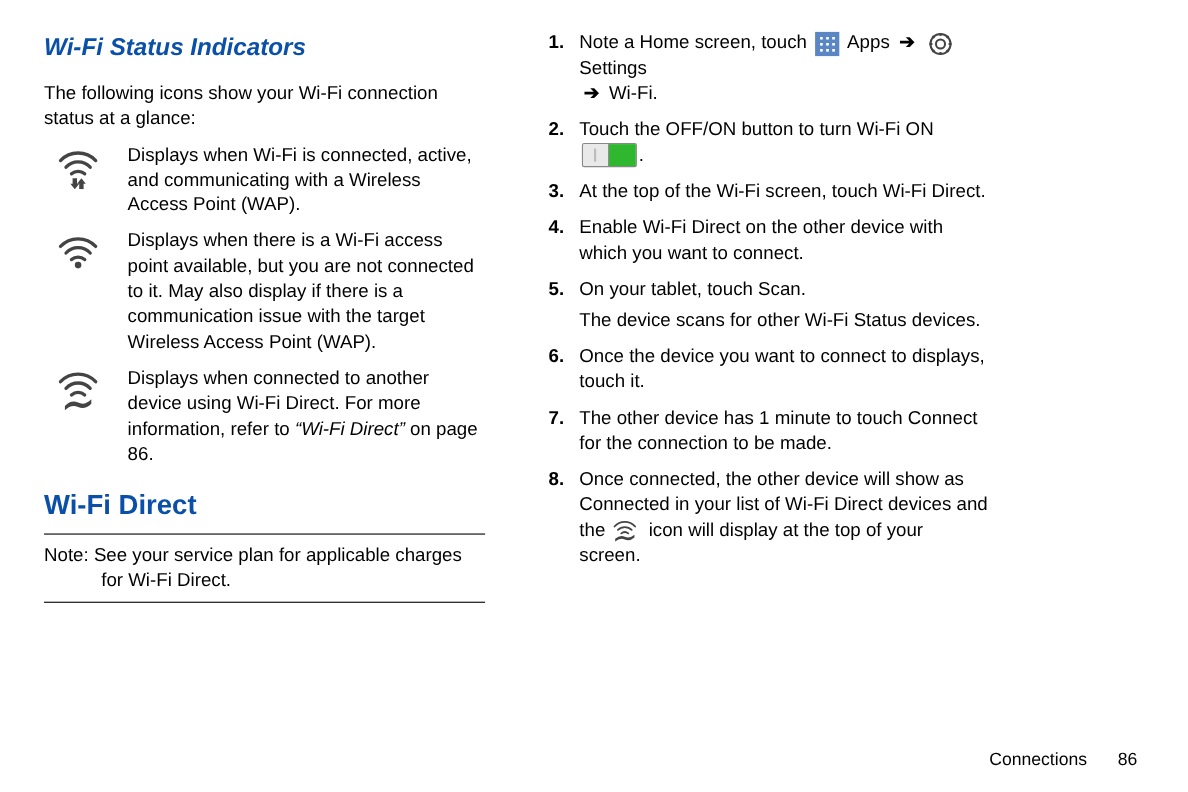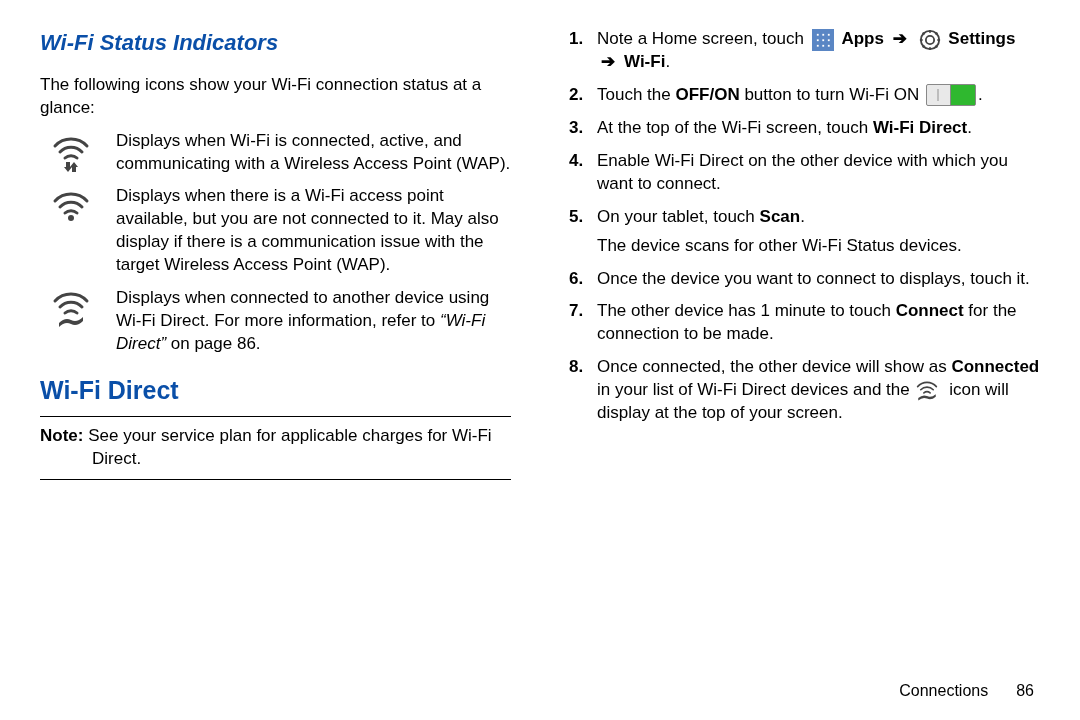--- a/index.html
+++ b/index.html
@@ -1,18 +1,18 @@
 <!DOCTYPE html>
 <html><head>
 <meta charset="utf-8">
 <style>
   html,body{margin:0;padding:0;background:#fff;color:#000;
     font-family:Arial,Helvetica,sans-serif;font-size:17px;line-height:1.35}
   .page{width:1080px;height:720px;box-sizing:border-box;
-    padding:28px 40px 18px 40px;display:flex;flex-direction:column}
+    padding:28px 40px 18px 40px;display:flex;flex-direction:row}
   .cols{flex:1;display:flex;gap:58px}
   .col{flex:1;min-width:0}
   h2.sub{color:#0a4fa8;font-style:italic;font-weight:700;
     font-size:22px;margin:0 0 6px 0}
   h2.main{color:#0a4fa8;font-weight:700;font-size:25px;margin:18px 0 4px 0}
   p{margin:16px 0 10px 0}
   .icon-row{display:flex;gap:24px;margin:10px 0 10px 10px}
   .icon-cell{flex:0 0 42px;display:flex;align-items:flex-start;
     justify-content:center;padding-top:2px}
   .icon-cell svg{width:40px;height:40px}
@@ -40,23 +40,23 @@
   .toggle{display:inline-block;vertical-align:middle;width:48px;height:20px;
     border:1px solid #888;border-radius:2px;background:#e9e9e9;
     position:relative;margin:0 2px}
   .toggle .knob{position:absolute;right:0;top:0;bottom:0;width:24px;
     background:#2fb82f;border-left:1px solid #888}
   .toggle .bar{position:absolute;left:10px;top:4px;bottom:4px;width:2px;
     background:#bdbdbd}
   .wifi-direct-inline{display:inline-block;vertical-align:middle;
     width:26px;height:20px;margin:0 4px 0 0}
   .wifi-direct-inline svg{width:26px;height:20px}
-  .footer{display:flex;justify-content:flex-end;align-items:flex-start;
+  .footer{display:flex;justify-content:flex-end;align-items:flex-end;
     gap:28px;font-size:16px;margin-top:6px;padding-right:6px}
-  b{font-weight:700}
+  b{font-weight:400}
 </style>
 </head>
 <body>
 
 <div class="page">
   <div class="cols">
 
     <div class="col">
       <h2 class="sub">Wi-Fi Status Indicators</h2>
       <p>The following icons show your Wi-Fi connection status at a glance:</p>

